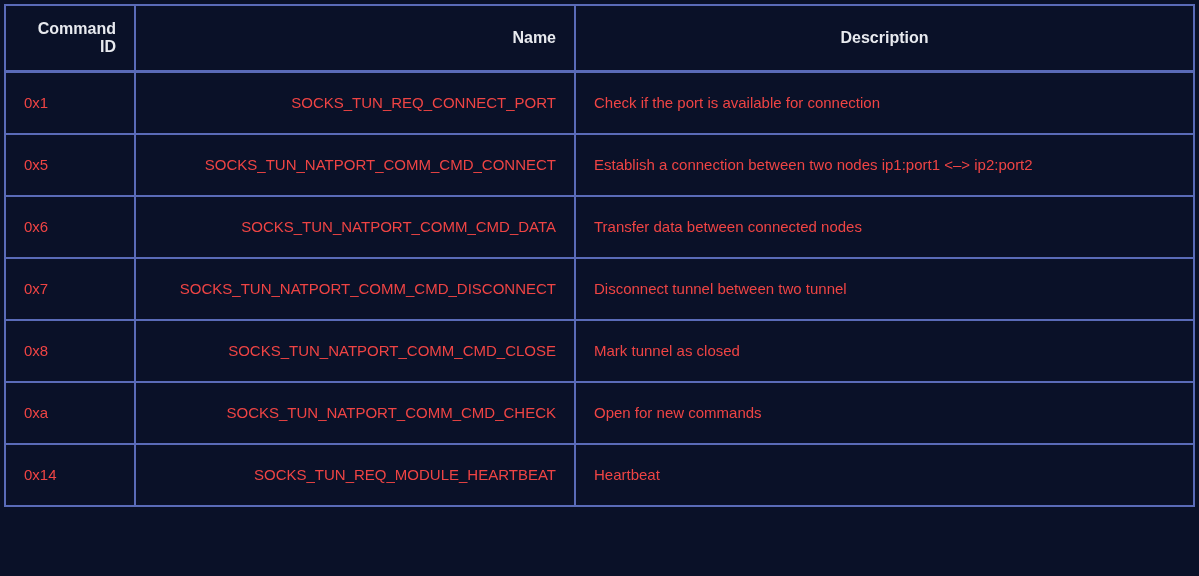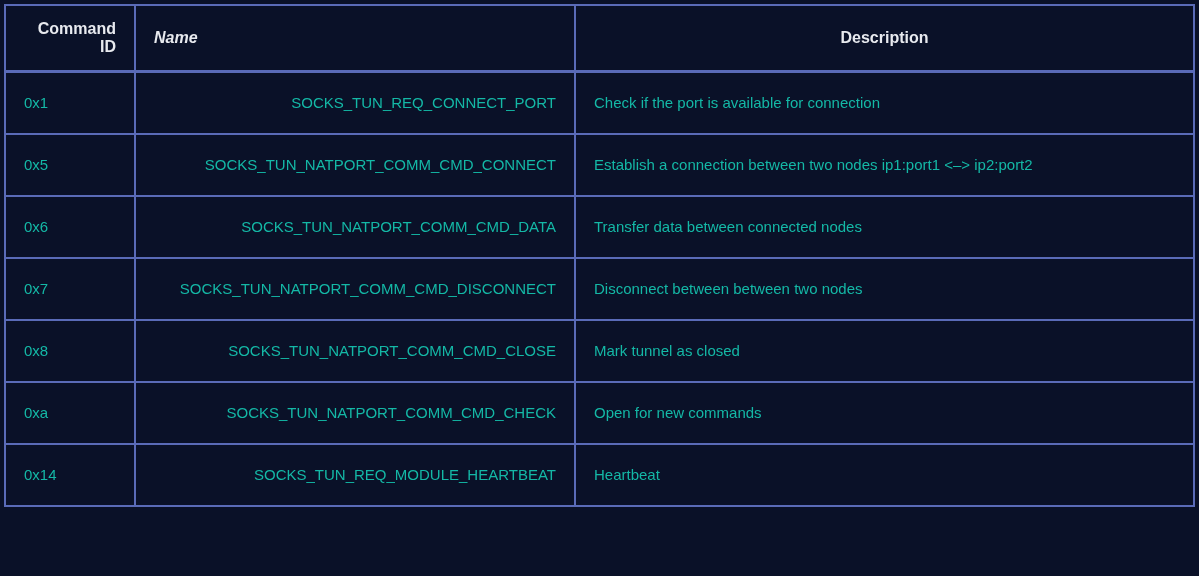--- a/index.html
+++ b/index.html
@@ -29,26 +29,25 @@
       border: 1px solid #5a6bb8;
       font-size: 16px;
       vertical-align: middle;
     }
     th:first-child {
       width: 130px;
       text-align: right;
     }
     th:nth-child(2) {
       width: 440px;
-      text-align: left;
-      font-style: italic;
+      text-align: right;
     }
     td {
       background: #0a1128;
-      color: #14b8a6;
+      color: #ef4444;
       padding: 18px 18px;
       border: 1px solid #5a6bb8;
       font-size: 15px;
       vertical-align: middle;
       line-height: 1.6;
     }
     td:first-child {
       width: 130px;
     }
     td:nth-child(2) {
@@ -85,21 +84,21 @@
       <td>Establish a connection between two nodes ip1:port1 &lt;–&gt; ip2:port2</td>
     </tr>
     <tr>
       <td>0x6</td>
       <td>SOCKS_TUN_NATPORT_COMM_CMD_DATA</td>
       <td>Transfer data between connected nodes</td>
     </tr>
     <tr>
       <td>0x7</td>
       <td>SOCKS_TUN_NATPORT_COMM_CMD_DISCONNECT</td>
-      <td>Disconnect between between two nodes</td>
+      <td>Disconnect tunnel between two tunnel</td>
     </tr>
     <tr>
       <td>0x8</td>
       <td>SOCKS_TUN_NATPORT_COMM_CMD_CLOSE</td>
       <td>Mark tunnel as closed</td>
     </tr>
     <tr>
       <td>0xa</td>
       <td>SOCKS_TUN_NATPORT_COMM_CMD_CHECK</td>
       <td>Open for new commands</td>

